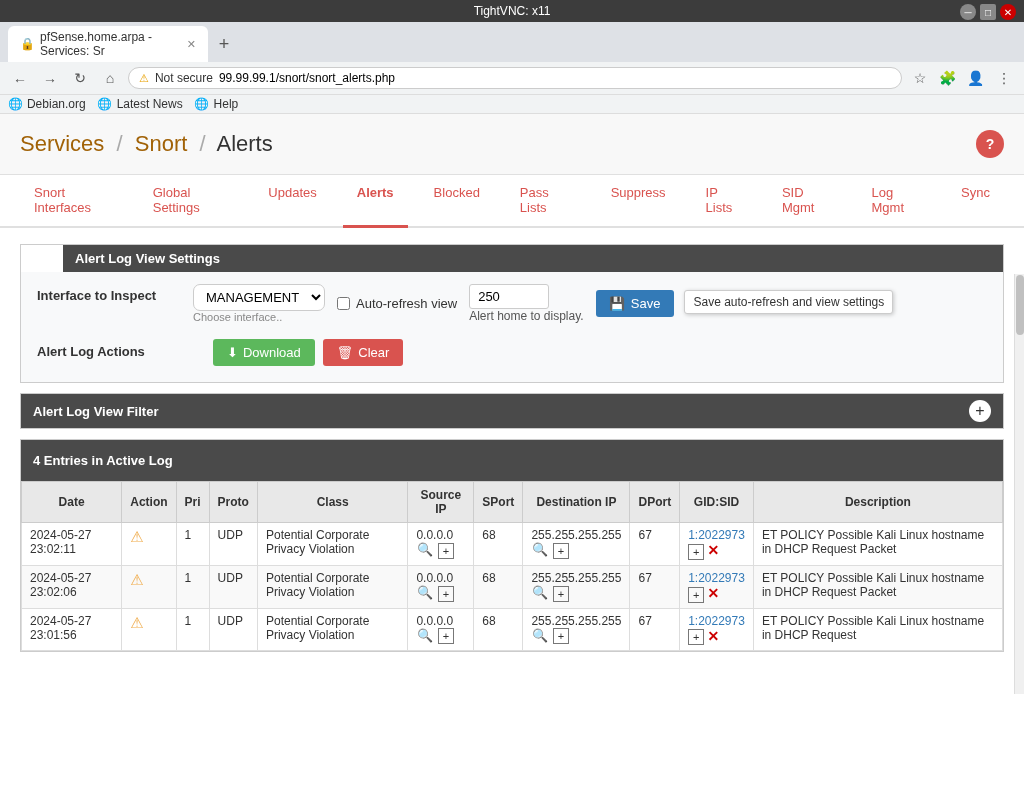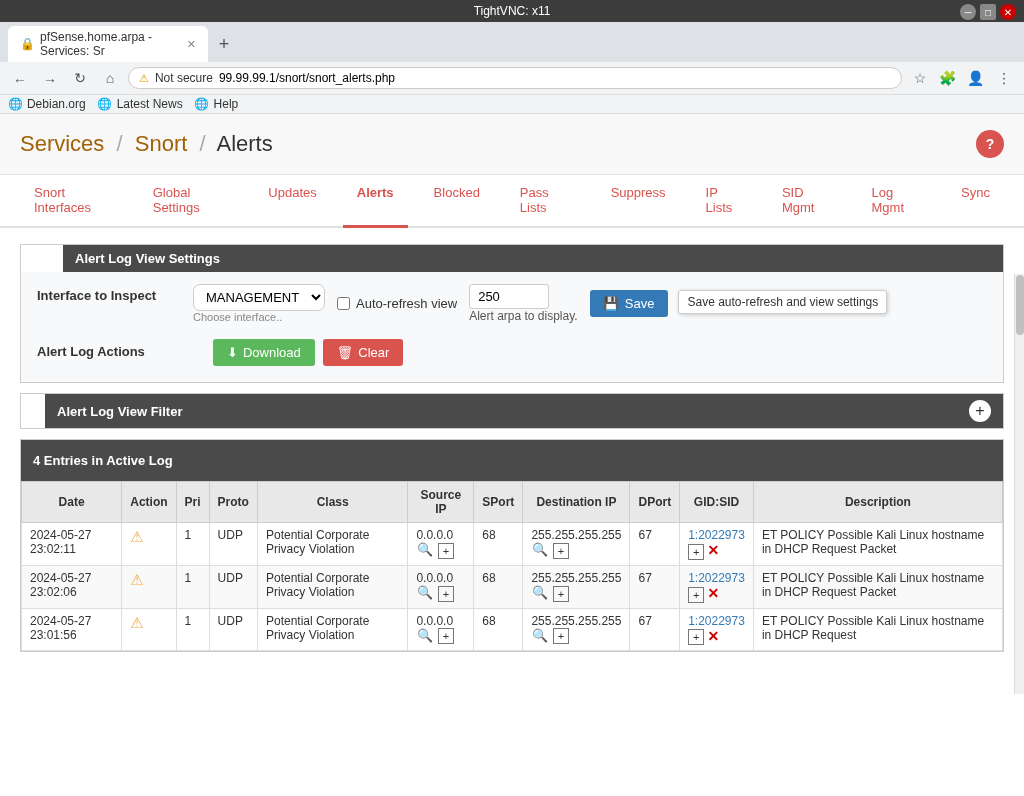--- a/index.html
+++ b/index.html
@@ -283,21 +283,20 @@
       cursor: pointer;
       font-size: 13px;
       display: flex;
       align-items: center;
       gap: 5px;
     }
 
     .filter-panel {
       margin: 0 20px 10px;
       border: 1px solid #ccc;
-      padding-left: 24px;
     }
     .filter-header {
       background: #4a4a4a;
       color: #fff;
       padding: 6px 12px;
       font-size: 13px;
       font-weight: bold;
       display: flex;
       align-items: center;
       justify-content: space-between;
@@ -471,21 +470,21 @@
           <div>
             <select class="interface-select"><option>MANAGEMENT</option></select>
             <span class="select-hint">Choose interface..</span>
           </div>
           <label class="checkbox-label">
             <input type="checkbox" style="">
             <span>Auto-refresh view</span>
           </label>
           <div>
             <input class="alert-lines-input" type="text" value="250" style="">
-            <div class="alert-lines-hint">Alert arpa to display.</div>
+            <div class="alert-lines-hint">Alert home to display.</div>
           </div>
           <div style="display:flex;align-items:flex-start;gap:6px;">
             <button class="save-btn">
               <span>💾</span>
               <span>Save</span>
             </button>
             <div class="tooltip-box">Save auto-refresh and view settings</div>
           </div>
         </div>
       </div>

